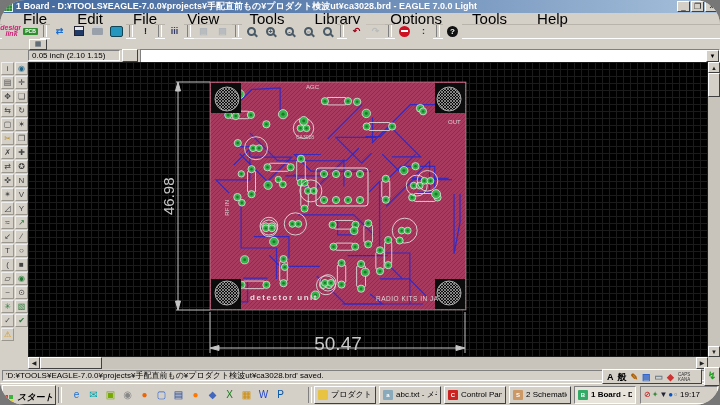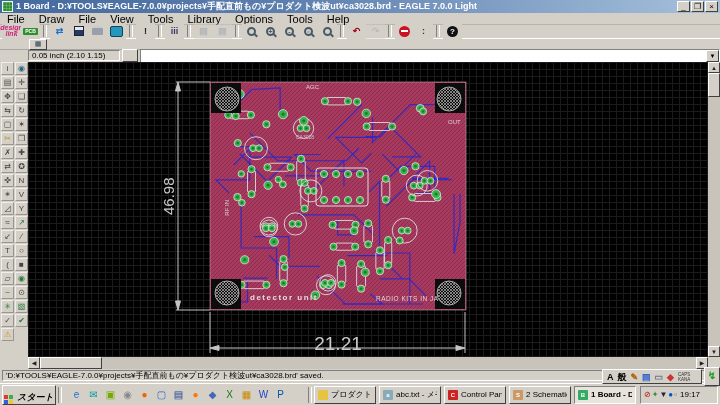--- a/index.html
+++ b/index.html
@@ -1,32 +1,32 @@
 <!DOCTYPE html>
 <html><head>
 <meta charset="utf-8">
 <style>
   html,body{margin:0;padding:0;background:#777;}
   #app{position:relative;width:720px;height:405px;background:#d4d0c8;overflow:hidden;
-       font-family:"Liberation Sans",sans-serif;font-size:9px;color:#000;}
+       font-family:"Liberation Sans",sans-serif;font-size:9px;color:#000;border-radius:25px;}
   .raised{border:1px solid;border-color:#ffffff #404040 #404040 #ffffff;background:#d4d0c8;}
   .sunken{border:1px solid;border-color:#808080 #ffffff #ffffff #808080;}
   
   #titlebar{position:absolute;left:0;top:0;width:720px;height:13px;
     background:linear-gradient(90deg,#44699d 0%,#5d7fae 40%,#a7c1dc 100%);
     display:flex;align-items:center;padding:0 2px;box-sizing:border-box;}
   #title-icon{width:9px;height:9px;background:#2e8b2e;border:1px solid #dfe;margin-right:3px;
     background-image:linear-gradient(#fff3 1px,transparent 1px),linear-gradient(90deg,#fff3 1px,transparent 1px);background-size:3px 3px;}
   #title-text{color:#fff;font-weight:bold;font-size:9px;white-space:nowrap;overflow:hidden;flex:1;}
   .wbtn{width:13px;height:11px;margin-left:1px;font-size:8px;line-height:9px;text-align:center;
     border:1px solid;border-color:#fff #404040 #404040 #fff;background:#d4d0c8;box-sizing:border-box;}
   
   #menubar{position:absolute;left:0;top:13px;width:720px;height:11px;background:#d4d0c8;
     display:flex;align-items:center;border-bottom:1px solid #b8b4ac;}
-  .mitem{padding:0 7px;font-size:11px;}
+  .mitem{padding:0 7px;font-size:15px;margin-left:16px;}
   
   #toolbar{position:absolute;left:0;top:24px;width:720px;height:15px;display:flex;align-items:center;
     padding-left:2px;box-sizing:border-box;border-bottom:1px solid #fff;}
   .tbtn{width:17px;height:13px;display:flex;align-items:center;justify-content:center;background:#d4d0c8;border:1px solid #d4d0c8;}
   .tglyph{font-size:9px;font-weight:bold;line-height:10px;}
   .tsep{width:2px;height:12px;margin:0 3px;border-left:1px solid #808080;border-right:1px solid #fff;}
   .tlogo1{font-style:italic;font-weight:bold;font-size:7px;color:#cc2277;line-height:6px;width:26px;text-align:center;}
   .tlogo2{background:#2f8f2f;color:#fff;font-size:5px;font-weight:bold;padding:1px 2px;border-radius:1px;line-height:5px;}
   .ic-floppy{width:10px;height:10px;background:linear-gradient(#e8e8e8 0 3px,#223a66 3px);border:1px solid #223;box-sizing:border-box;}
   .ic-printer{width:11px;height:7px;background:#9aa0aa;border-radius:1px;box-shadow:0 -3px 0 -1px #c8ccd2;}
@@ -106,21 +106,21 @@
   <div id="titlebar">
     <div id="title-icon"></div>
     <div id="title-text">1 Board - D:¥TOOLS¥EAGLE-7.0.0¥projects¥手配直前もの¥プロダクト検波ut¥ca3028.brd - EAGLE 7.0.0 Light</div>
     <div class="wbtn">_</div>
     <div class="wbtn">❐</div>
     <div class="wbtn">×</div>
   </div>
 
   <div id="menubar">
       <span class="mitem">File</span>
-      <span class="mitem">Draw</span>
+      <span class="mitem">Edit</span>
       <span class="mitem">File</span>
       <span class="mitem">View</span>
       <span class="mitem">Tools</span>
       <span class="mitem">Library</span>
       <span class="mitem">Options</span>
       <span class="mitem">Tools</span>
       <span class="mitem">Help</span>
     </div>
 
   <div id="toolbar">
@@ -525,21 +525,21 @@
         <line x1="148" y1="20" x2="182" y2="20"></line>
         <line x1="148" y1="248" x2="182" y2="248"></line>
         <line x1="184" y1="286" x2="435" y2="286"></line>
         <polygon points="182,286 191,283.5 191,288.5"></polygon>
         <polygon points="437,286 428,283.5 428,288.5"></polygon>
         <line x1="182" y1="250" x2="182" y2="291"></line>
         <line x1="437" y1="250" x2="437" y2="291"></line>
       </g>
     </svg>
     <div class="ovl" id="dim-v">46.98</div>
-    <div class="ovl" id="dim-h">21.21</div>
+    <div class="ovl" id="dim-h">50.47</div>
     <div class="ovl" id="silk-du">detector unit</div>
     <div class="ovl" id="silk-rk">RADIO KITS IN JA</div>
     <div class="ovl" id="silk-agc">AGC</div>
     <div class="ovl" id="silk-out">OUT</div>
     <div class="ovl" id="silk-rf">RF IN</div>
     <div class="ovl" id="silk-ic">CA3028</div>
   </div>
 
   <div id="vscroll">
     <div class="sbtn raised" style="top:0">▲</div>

